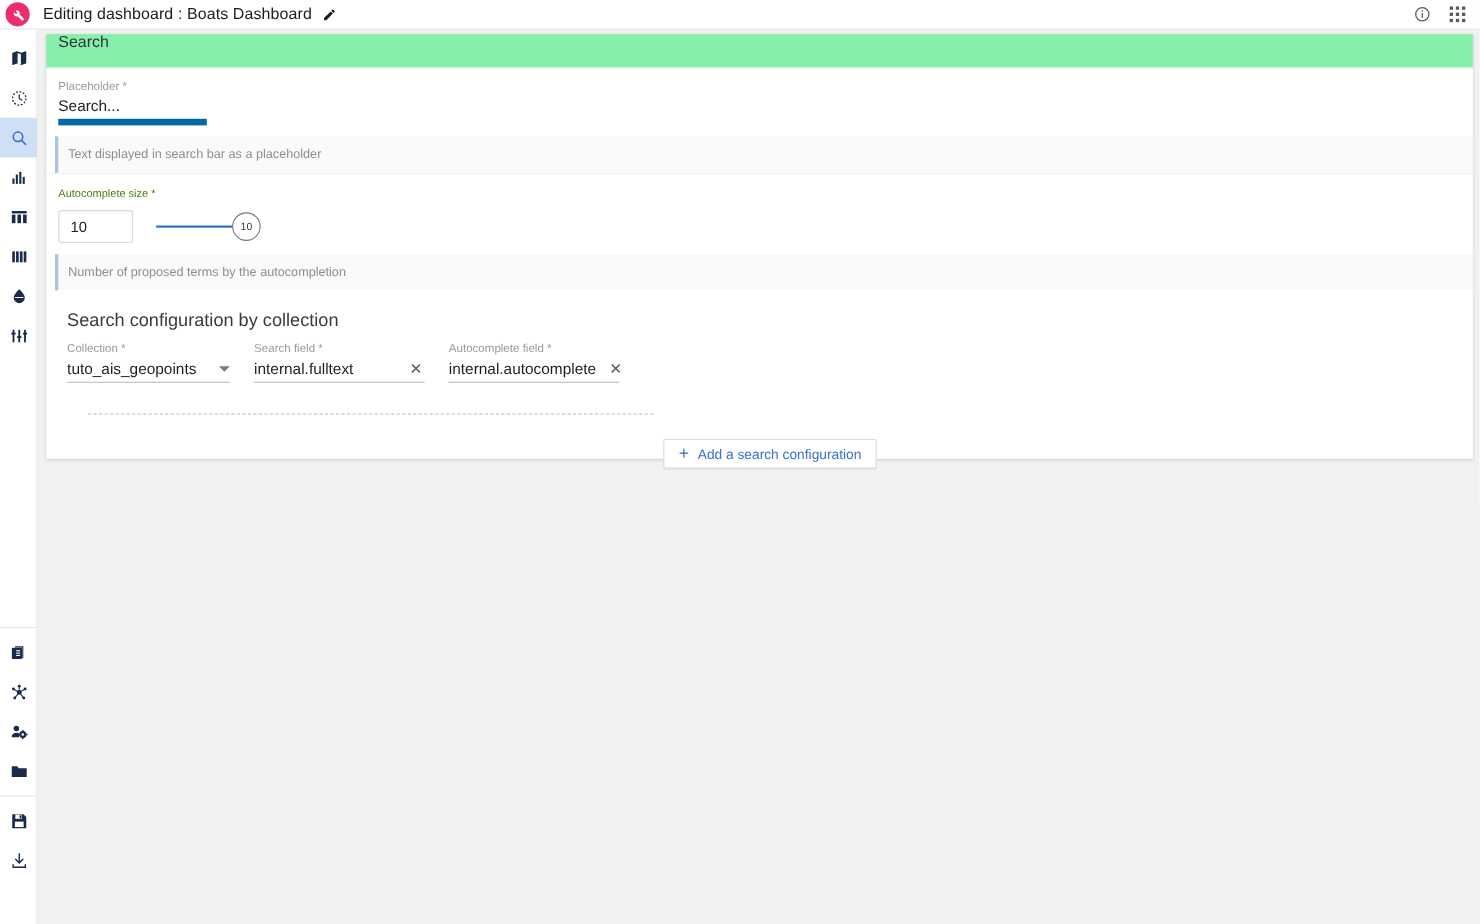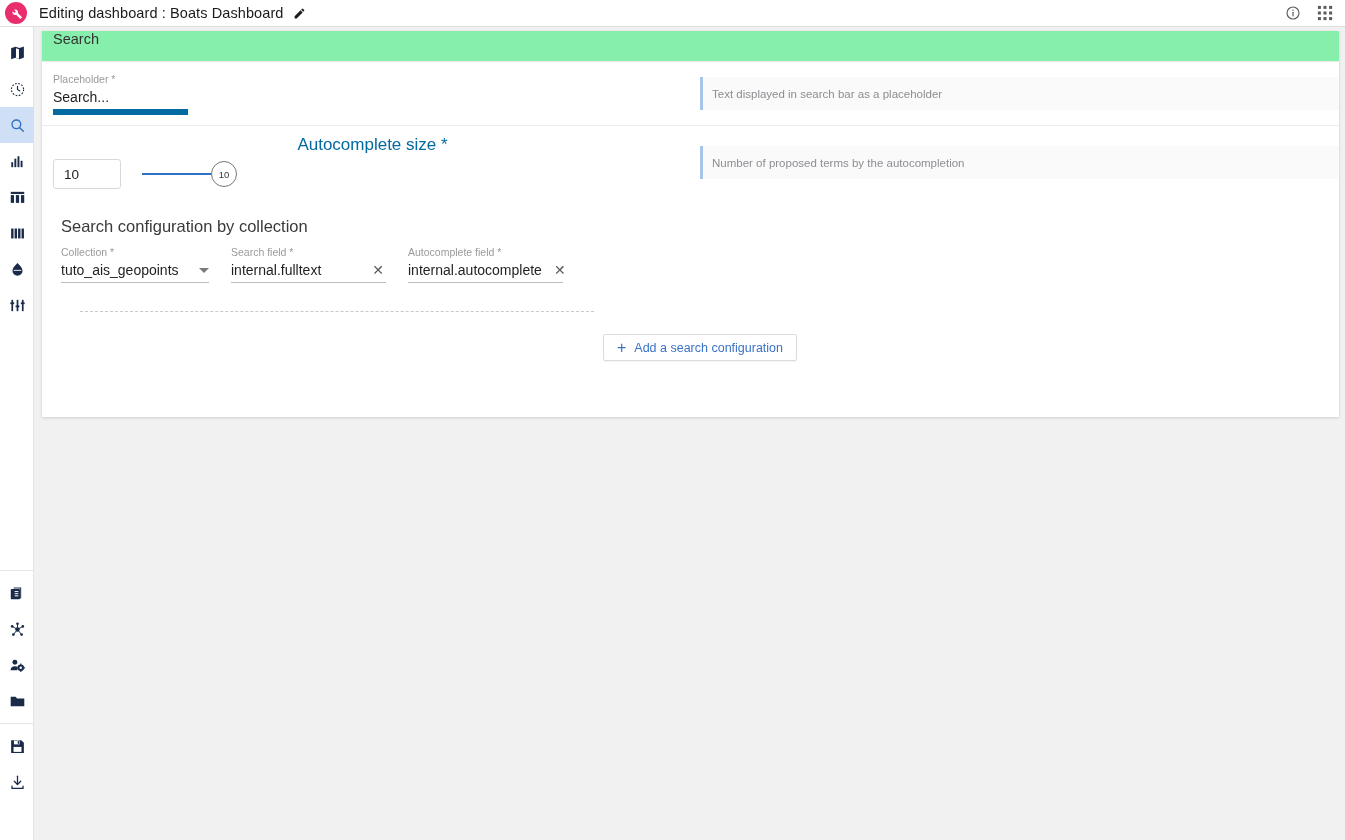--- a/index.html
+++ b/index.html
@@ -82,31 +82,32 @@
     padding-left: 11px;
   }
   #card-header-title { font-size: 14.5px; color: #333; }
 
   
   .form-row {
     display: flex;
     border-bottom: 1px solid #ededed;
     min-height: 58px;
     position: relative;
+    flex-direction: column;
   }
   .form-row.no-border { border-bottom: none; }
   .row-left { width: 650px; padding: 11px 0 10px 11px; }
   .row-right { flex: 1; display: flex; align-items: center; padding: 0 0 0 8px; }
 
   .field-label {
     font-size: 10.5px; color: #9a9a9a; line-height: 13px;
     margin-bottom: 2px;
   }
   .heading-label {
-    font-size: 17px; color: #0369a1; line-height: 17px; margin-bottom: 6px; text-align: center;
+    font-size: 10px; color: #4d7c0f; line-height: 17px; margin-bottom: 6px;
   }
 
   .underline-input {
     border: none; border-bottom: 6px solid #0369a1;
     background: transparent;
     font-family: "Liberation Sans", sans-serif;
     font-size: 14px; color: #1f1f1f;
     padding: 0 0 4px 0;
     outline: none;
   }

